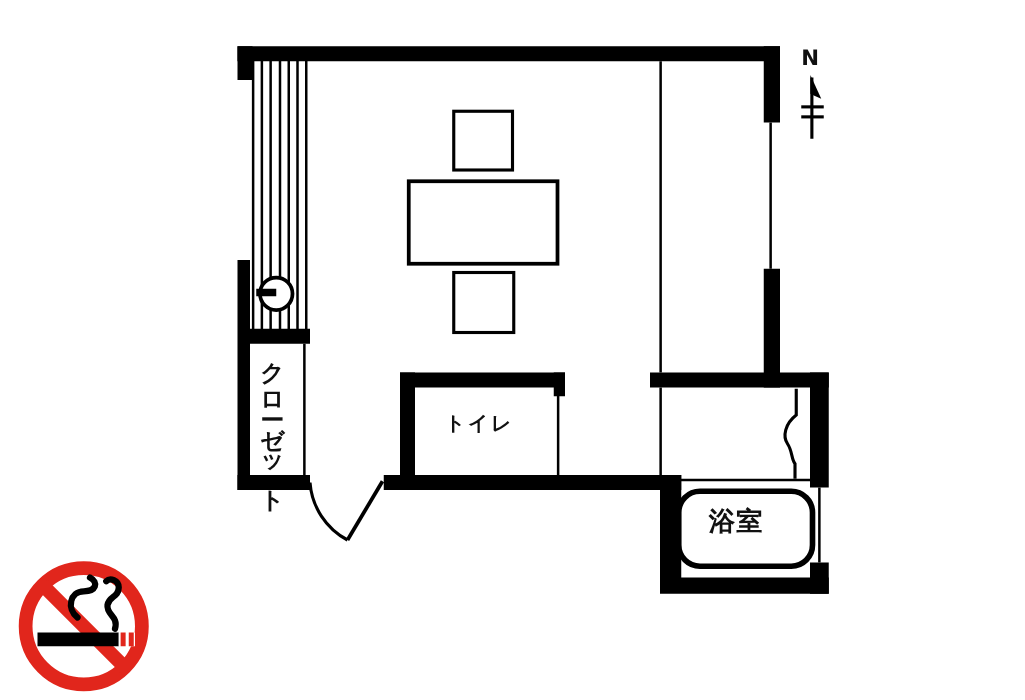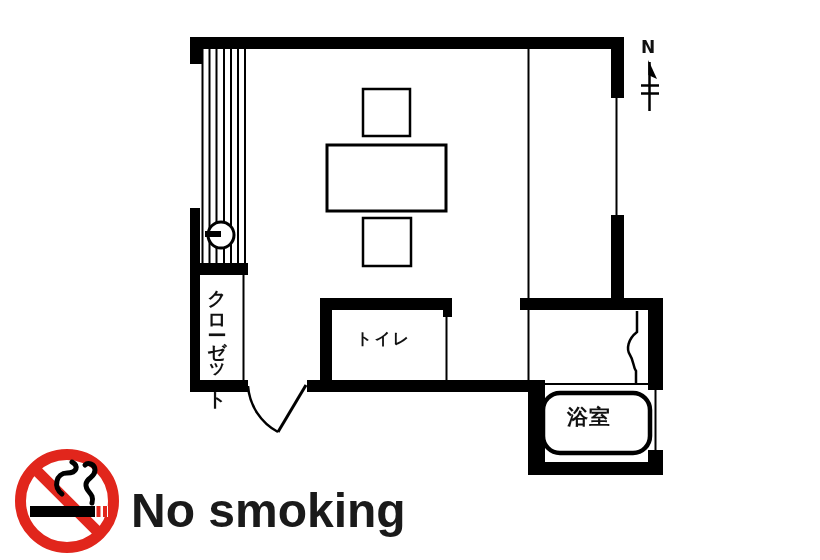--- a/index.html
+++ b/index.html
@@ -105,14 +105,13 @@
         <path d="M 62,494 C 53,487 56,473 67,473 C 77,473 79,466 72,462"></path>
         <path d="M 92,503 C 95,493 85,492 86,484 C 87,477 95,478 95,470 C 95,464 88,462 85,465"></path>
       </g>
     </g>
   </svg>
 
   <div class="lbl lbl-closet">クローゼット</div>
   <div class="lbl lbl-toilet">トイレ</div>
   <div class="lbl lbl-bath">浴室</div>
   <div class="lbl lbl-north">N</div>
-  <div class="lbl lbl-nosmoking">No smoking</div>
 </div>
 
 </body></html>

